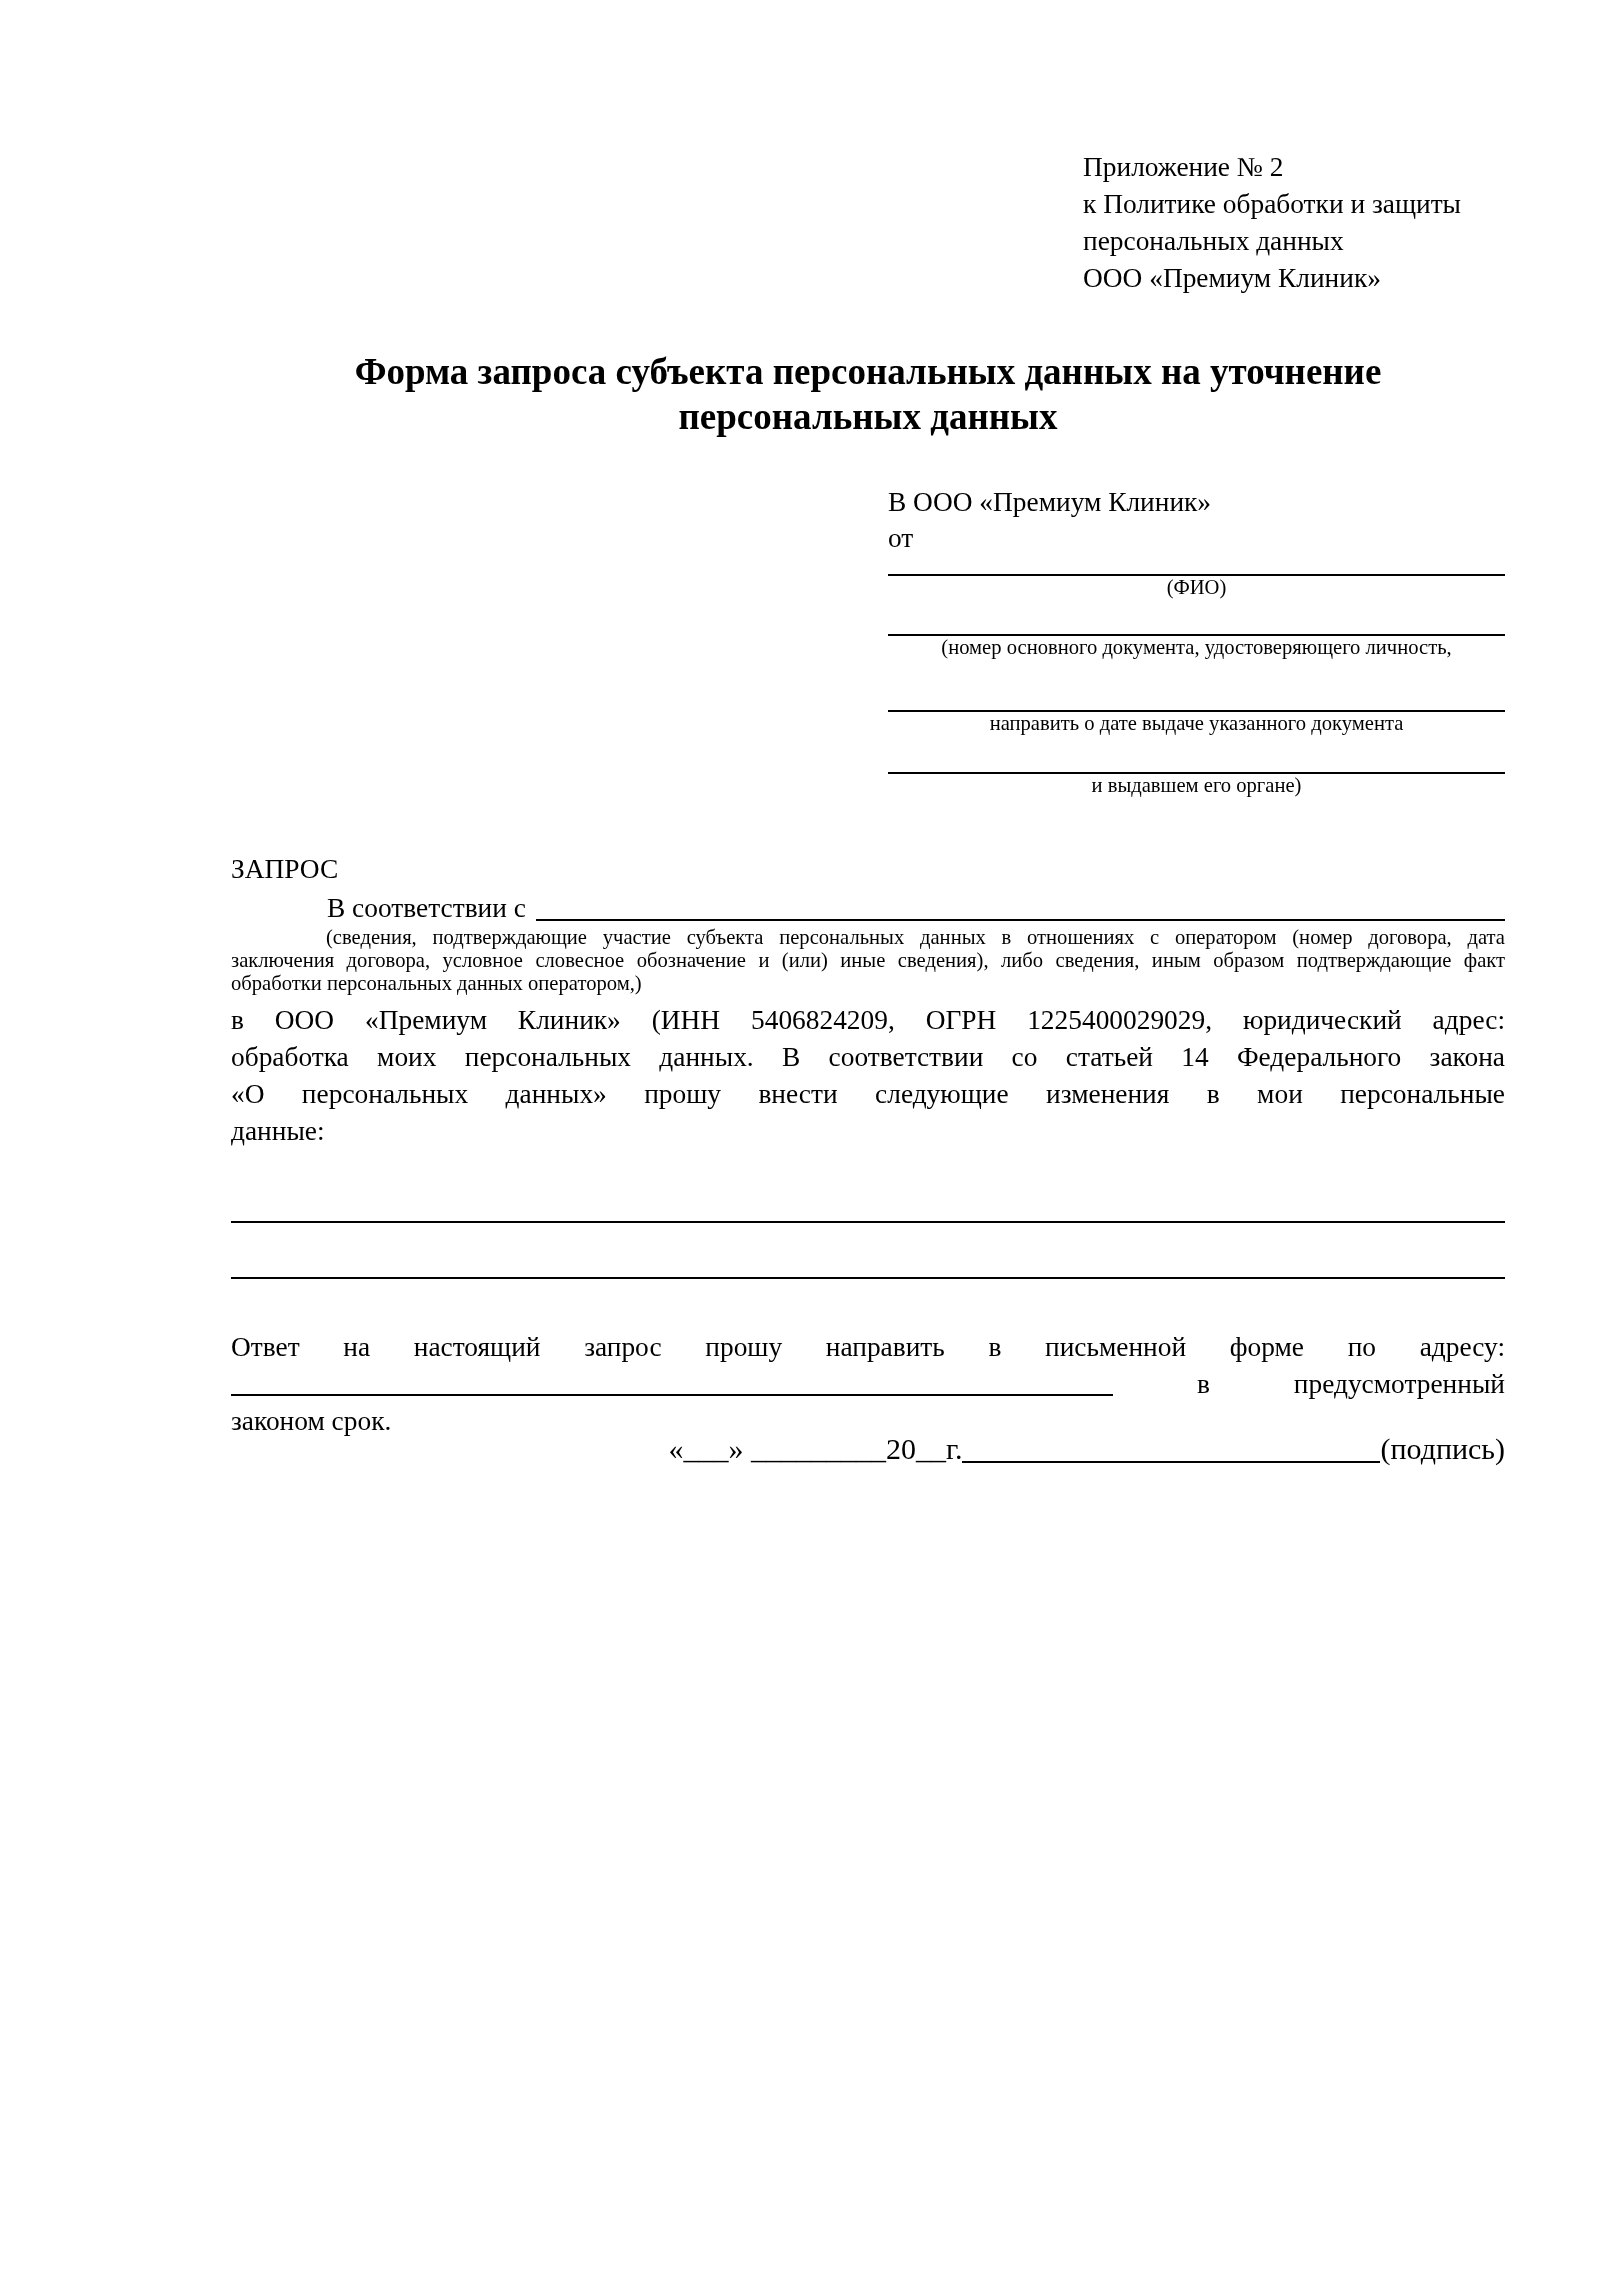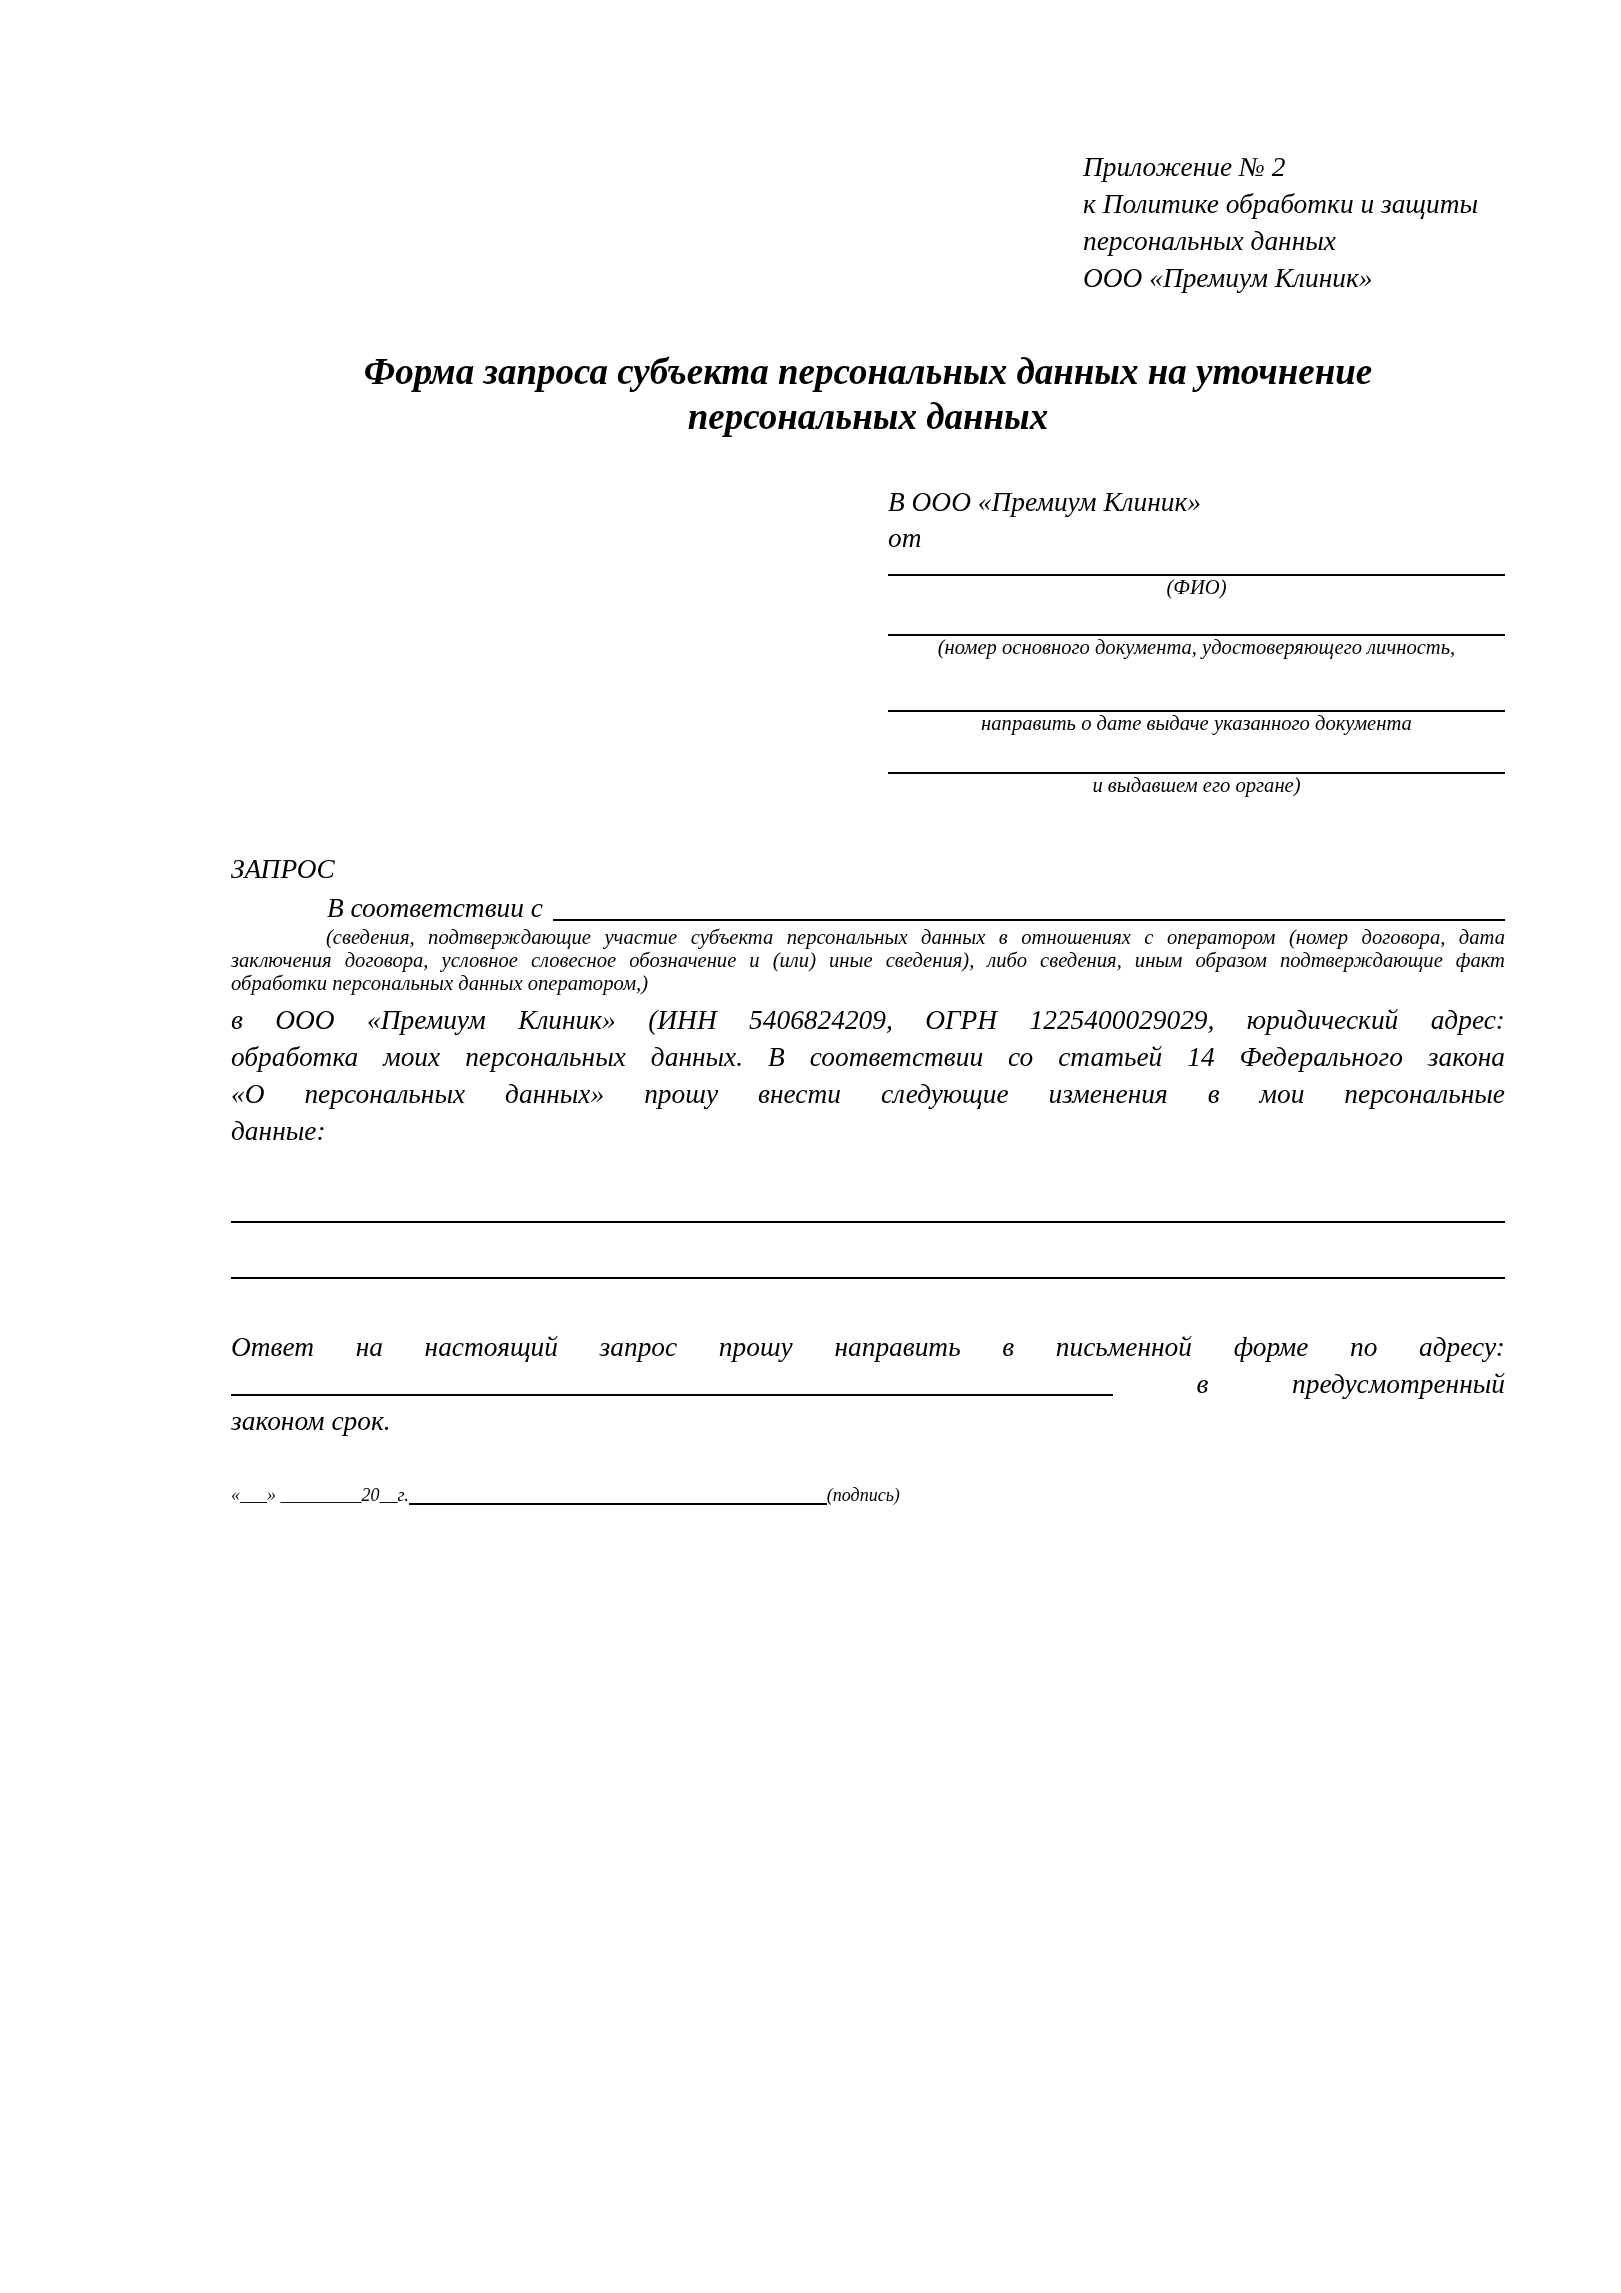--- a/index.html
+++ b/index.html
@@ -1,15 +1,15 @@
 <!DOCTYPE html>
 <html><head>
 <meta charset="utf-8">
 <style>
-  * { margin:0; padding:0; box-sizing:border-box;font-style:italic; }
+  * { margin:0; padding:0; box-sizing:border-box; }
   html,body { background:#888; }
   .page {
     position:relative;
     width:1621px; height:2294px;
     margin:0 auto;
     background:#ffffff;
     color:#000000;
     font-family:"Liberation Serif", serif;
     overflow:hidden;
   }
@@ -70,23 +70,23 @@
   
   .reply {
     position:absolute; left:231px; top:1281px; width:1274px;
     font-size:27.4px; line-height:37px;margin-top:48px;
   }
   .reply .line2 { display:flex; justify-content:space-between; align-items:flex-end; height:37px; }
   .reply .addr-line { width:882px; height:0; border-bottom:2.9px solid #000; margin-bottom:6.9px; }
   .reply .line2 span { line-height:37px; }
   
   .date-row {
-    position:absolute; left:231px; top:1477px; width:1274px;
-    display:flex; justify-content:flex-start;
-    font-size:18px; line-height:37px;
+    position:absolute; left:231px; top:1430px; width:1274px;
+    display:flex; justify-content:flex-end;
+    font-size:30px; line-height:37px;
   }
   .sig-wrap { white-space:nowrap; }
   .sig-line {
     display:inline-block; width:418px; height:0;
     border-bottom:2.9px solid #000;
     position:relative; top:3.9px;
   }
 </style>
 </head>
 <body>

